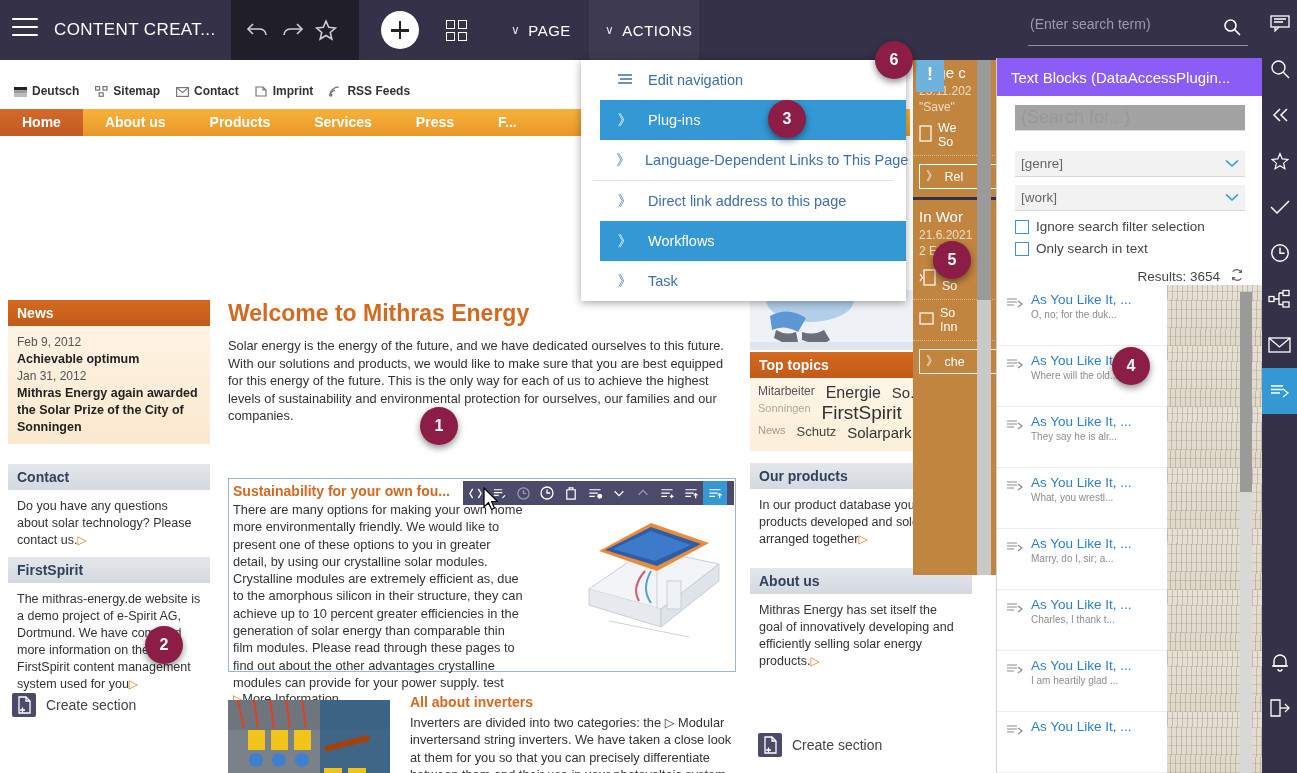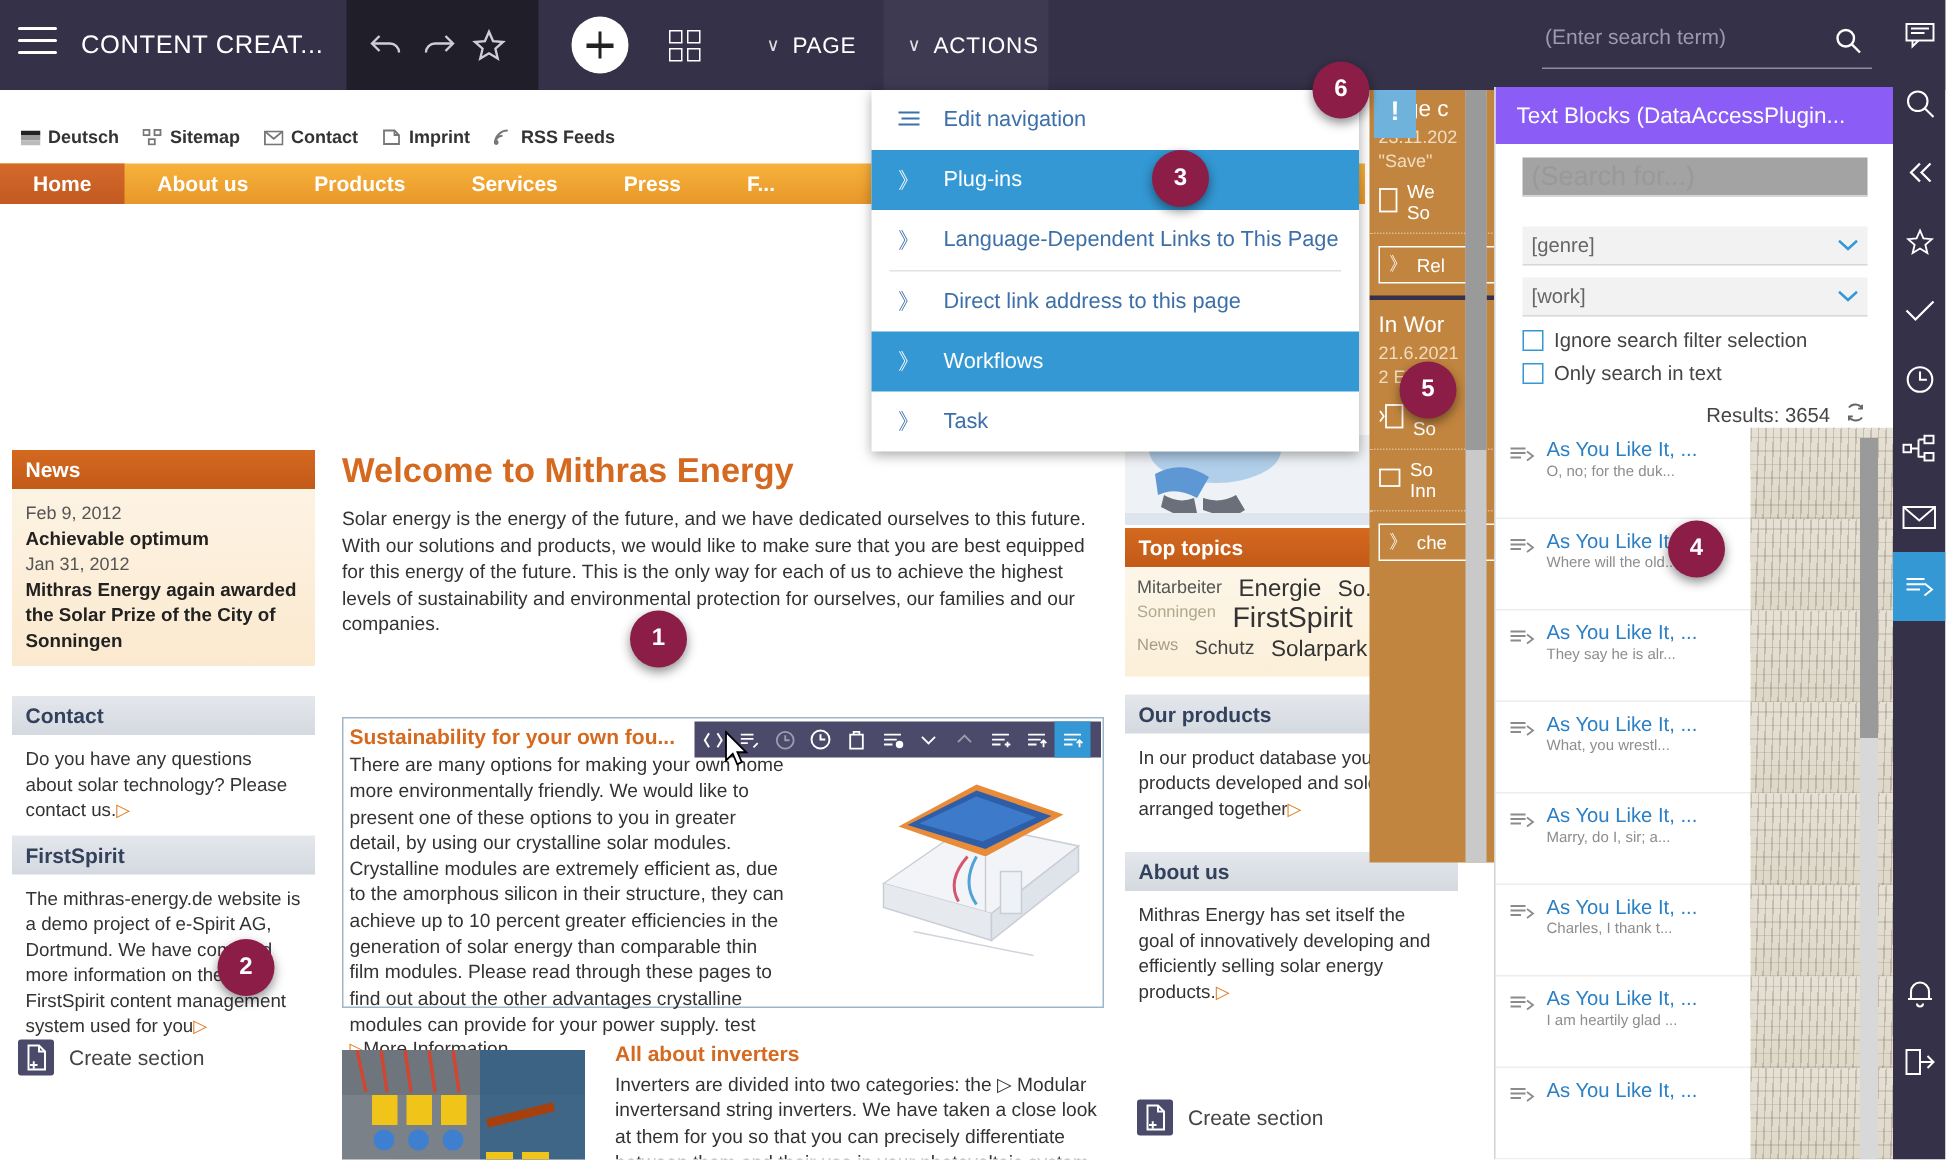--- a/index.html
+++ b/index.html
@@ -232,21 +232,21 @@
     position:absolute; left:0; top:0; width:14px; height:300px; background:#9a9a9a;
   }
 
   
   #actions-dd{
     position:absolute; left:581px; top:60px; width:325px; z-index:50;
     background:#fff; box-shadow:0 2px 8px rgba(0,0,0,.35);
   }
   .dd-item{
     height:40px; display:flex; align-items:center; gap:14px; padding-left:16px;
-    font-size:14.5px; color:#3d6fa8; cursor:pointer; white-space:nowrap;
+    font-size:14.5px; color:#3d6fa8; cursor:pointer; white-space:nowrap;margin-left:19px;
   }
   .dd-item.sel{ background:#3398d4; color:#fff; }
   .dd-sep{ height:1px; background:#e2e2e2; margin:0 12px; }
   .dd-ico{ width:18px; display:flex; justify-content:center; font-size:15px; }
 
   
   #tb-panel{
     position:absolute; left:996px; top:58px; width:266px; height:715px;
     background:#fff; z-index:45; border-left:1px solid #d2d2d2;
     overflow:hidden;

